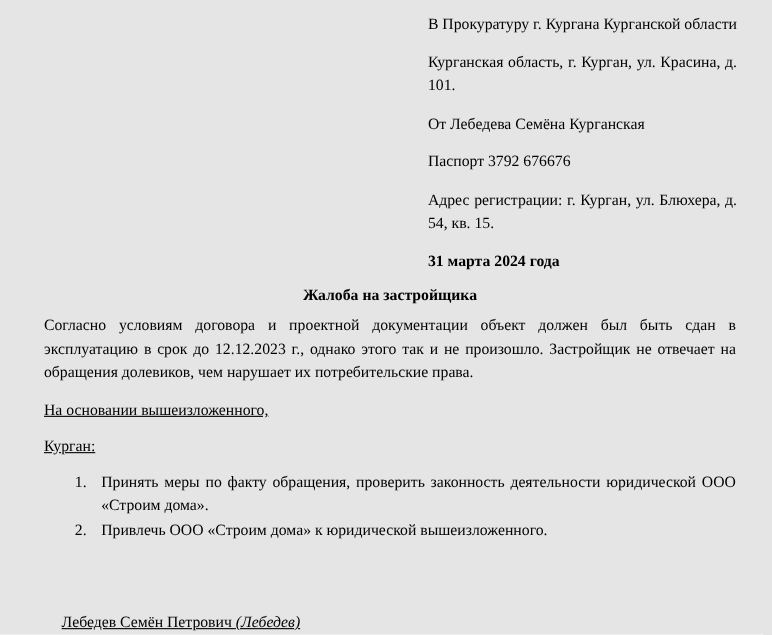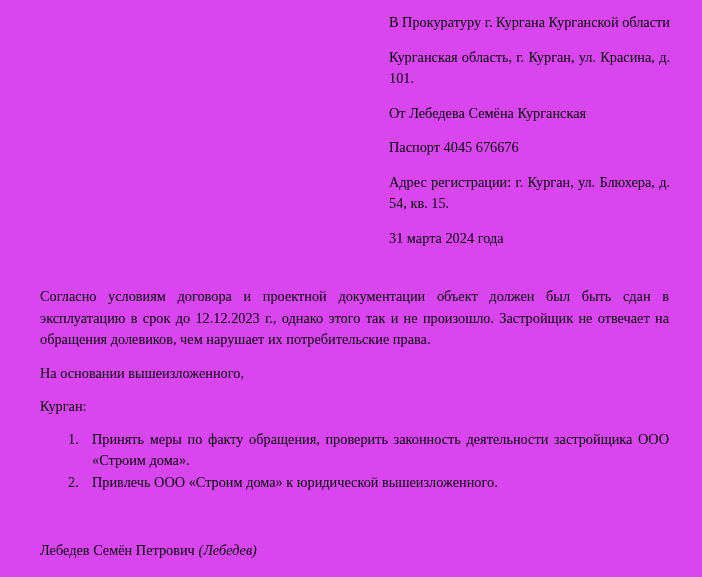--- a/index.html
+++ b/index.html
@@ -14,21 +14,21 @@
     overflow: hidden;
     font-family: "Liberation Serif", "DejaVu Serif", serif;
     color: #000000;
     -webkit-font-smoothing: antialiased;
   }
 
   .page {
     position: relative;
     width: 702px;
     height: 577px;
-    background: #d946ef;
+    background: #e5e5e5;
     box-sizing: border-box;
   }
 
   
   .header-block {
     position: absolute;
     left: 389px;
     top: 12px;
     width: 281px;
   }
@@ -39,20 +39,21 @@
     text-align-last: left;
     margin: 0 0 13px 0;
     hyphens: none;
   }
   .header-line:last-child {
     margin-bottom: 0;
   }
   .header-line.date-line {
     text-align: left;
     margin-bottom: 0;
+    font-weight: bold;
   }
 
   
   .doc-title {
     position: absolute;
     left: 40px;
     top: 259px;
     width: 629px;
     text-align: center;
     font-size: 14.3px;
@@ -70,20 +71,21 @@
   .body-par {
     font-size: 14.3px;
     line-height: 21.7px;
     text-align: justify;
     text-align-last: left;
     margin: 0 0 12px 0;
     hyphens: none;
   }
   .body-par.tight {
     margin-bottom: 11px;
+    text-decoration: underline;
   }
 
   
   .request-list {
     margin: 0 0 0 0;
     padding: 0;
     list-style: none;
     counter-reset: reqitem;
   }
   .request-item {
@@ -109,48 +111,50 @@
   }
 
   
   .signature {
     position: absolute;
     left: 40px;
     top: 540px;
     width: 629px;
     font-size: 14.3px;
     line-height: 21.5px;
-    margin: 0;
+    margin: 16px;
+    text-decoration: underline;
   }
   .signature .sig-paren {
     font-style: italic;
   }
 </style>
 </head>
 <body>
 
 <div class="page">
 
   <div class="header-block">
     <p class="header-line">В Прокуратуру г. Кургана Курганской области</p>
     <p class="header-line">Курганская область, г. Курган, ул. Красина, д. 101.</p>
     <p class="header-line">От Лебедева Семёна Курганская</p>
-    <p class="header-line">Паспорт 4045 676676</p>
+    <p class="header-line">Паспорт 3792 676676</p>
     <p class="header-line">Адрес регистрации: г. Курган, ул. Блюхера, д. 54, кв. 15.</p>
     <p class="header-line date-line">31 марта 2024 года</p>
   </div>
 
+  <h1 class="doc-title">Жалоба на застройщика</h1>
 
   <div class="body-block">
     <p class="body-par">Согласно условиям договора и проектной документации объект должен был быть сдан в эксплуатацию в срок до 12.12.2023 г., однако этого так и не произошло. Застройщик не отвечает на обращения долевиков, чем нарушает их потребительские права.</p>
     <p class="body-par tight">На основании вышеизложенного,</p>
     <p class="body-par tight">Курган:</p>
 
     <ol class="request-list">
-      <li class="request-item">Принять меры по факту обращения, проверить законность деятельности застройщика ООО «Строим дома».</li>
+      <li class="request-item">Принять меры по факту обращения, проверить законность деятельности юридической ООО «Строим дома».</li>
       <li class="request-item">Привлечь ООО «Строим дома» к юридической вышеизложенного.</li>
     </ol>
   </div>
 
   <p class="signature">
     <span>Лебедев Семён Петрович </span><span class="sig-paren">(Лебедев)</span>
   </p>
 
 </div>
 

